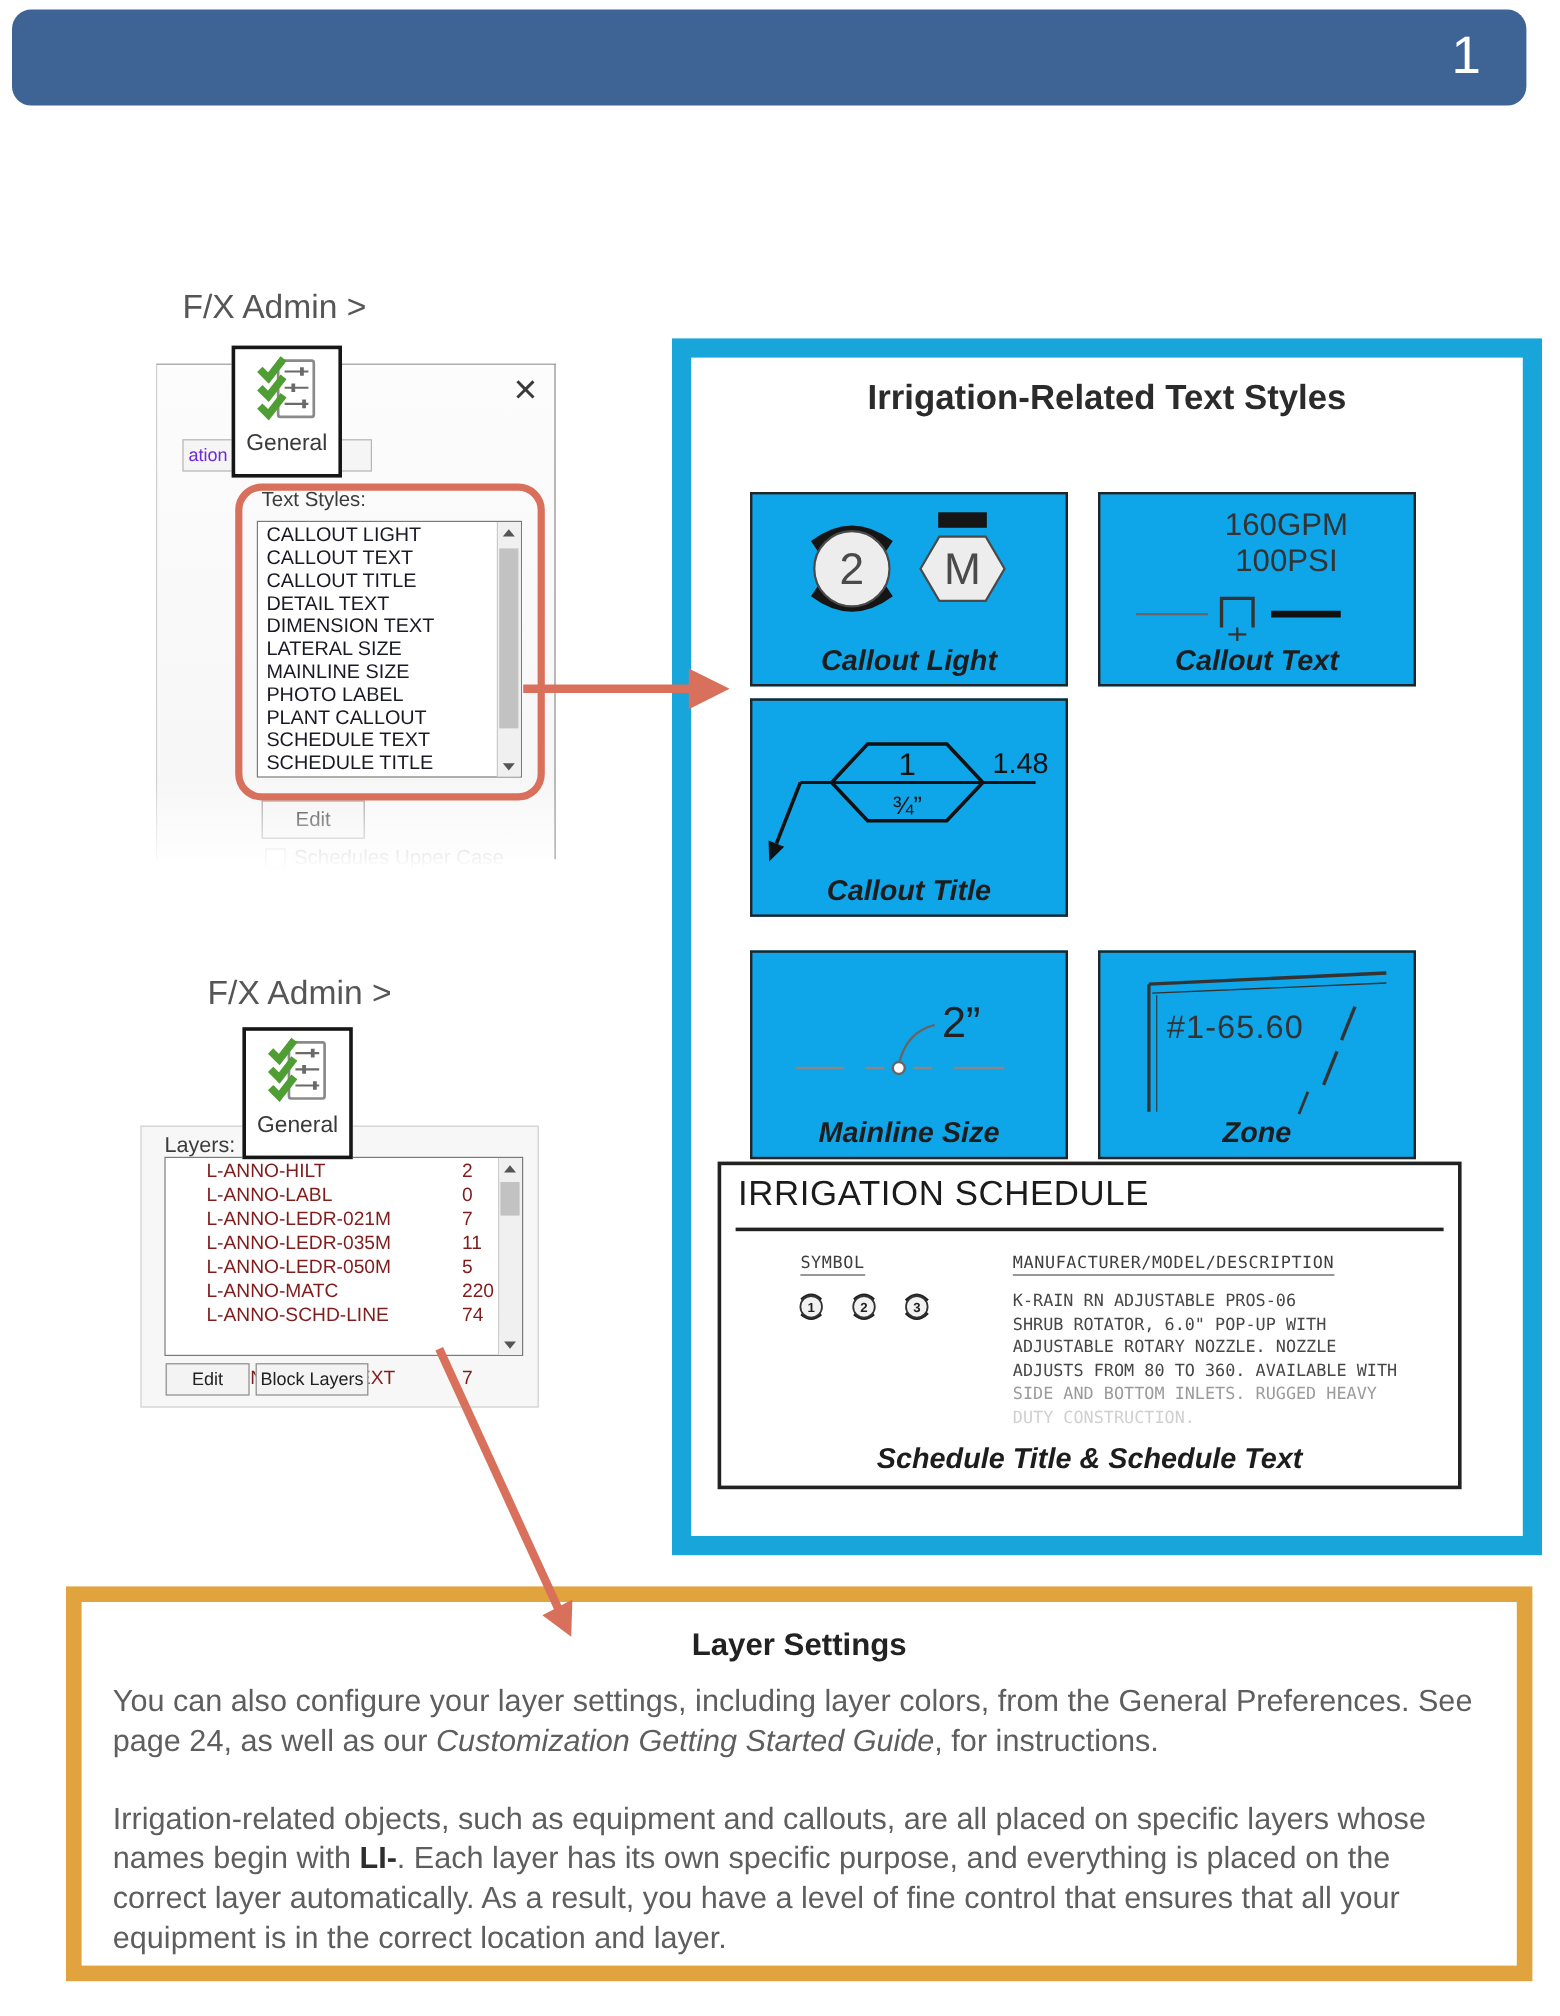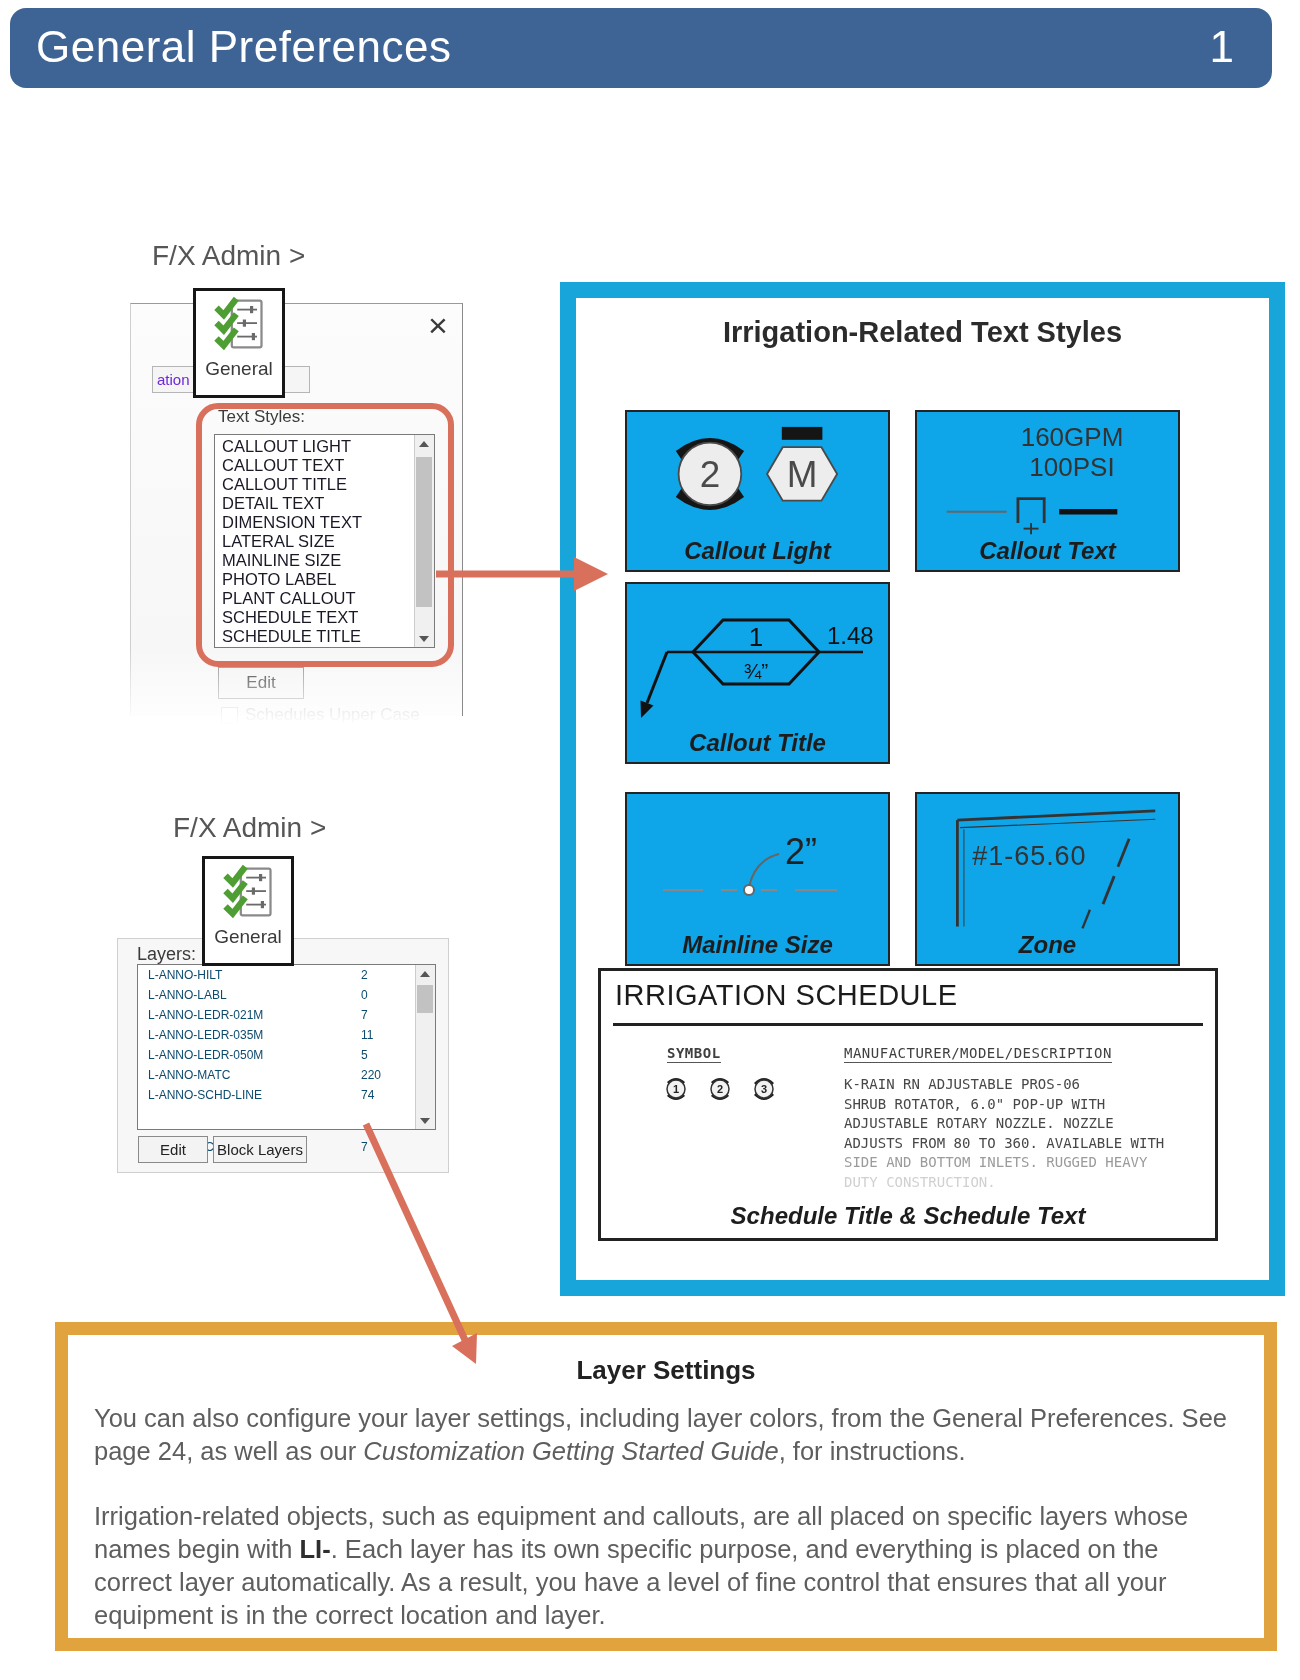--- a/index.html
+++ b/index.html
@@ -26,21 +26,21 @@
   .dlg2{left:117px;top:938px;width:330px;height:233px;background:#f7f7f7;border:1px solid #cfcfcf;z-index:1;}
   .tab{height:25px;border:1px solid #b5b5b5;background:#f5f5f5;color:#6d28d9;font-size:15px;overflow:hidden;display:flex;align-items:center;z-index:2;margin-left:24px;}
   .genbox{width:86px;height:104px;background:#fff;border:3px solid #161616;z-index:6;text-align:center;}
   .genbox .lbl{font-size:19px;color:#3a3a3a;margin-top:2px;}
   .closex{font-size:34px;color:#3a3a3a;line-height:30px;z-index:2;}
 
   .grp-label{font-size:17px;color:#3c3c3c;z-index:7;}
   .hl-rect{border:6px solid #d9705c;border-radius:22px;z-index:6;}
   .listbox{background:#fff;border:1px solid #7a7a7a;z-index:4;}
   .li-row{font-size:16.5px;color:#191926;padding-left:7px;white-space:nowrap;}
-  .lay-row{font-size:12px;color:#0c4a6e;display:flex;padding-left:10px;}
+  .lay-row{font-size:16px;color:#7f1d1d;display:flex;padding-left:10px;justify-content:flex-end;}
   .lay-name{width:213px;}
   .lay-count{width:50px;}
   .sbar{position:absolute;right:0;top:0;bottom:0;width:19px;background:#f0f0f0;border-left:1px solid #cccccc;}
   .sbtn{position:absolute;left:0;width:18px;height:17px;display:flex;align-items:center;justify-content:center;background:#f0f0f0;}
   .caret-up{width:0;height:0;border-left:5px solid transparent;border-right:5px solid transparent;border-bottom:6px solid #555;}
   .caret-down{width:0;height:0;border-left:5px solid transparent;border-right:5px solid transparent;border-top:6px solid #555;}
   .thumb{position:absolute;left:1px;width:16px;background:#c2c2c2;}
   .winbtn{background:#f3f3f3;border:1px solid #8a8a8a;color:#222;display:flex;align-items:center;justify-content:center;z-index:4;}
   .chkbox{width:15px;height:15px;background:#fff;border:1px solid #b8b8b8;z-index:4;}
   .chklbl{font-size:17px;color:#9c9c9c;z-index:4;}
@@ -70,21 +70,20 @@
   .ls-p .it{font-style:italic;}
   .ls-p .bd{font-weight:700;color:#2e2e2e;}
   .arrow{z-index:8;}
 </style>
 </head>
 <body>
 
 <div id="page">
 
   <div class="abs hdr">
-    <div class="abs hdr-title">General Preferences</div>
     <div class="abs hdr-num">1</div>
   </div>
 
 
   <div class="abs fxadmin" style="left:152px;top:240px;">F/X Admin &gt;</div>
 
   <div class="abs dlg1"></div>
   <div class="abs tab" style="left:128px;top:366px;width:42px;padding-left:4px;z-index:2;">ation</div>
   <div class="abs tab" style="left:172px;top:366px;width:112px;z-index:2;"></div>
   <div class="abs closex" style="left:428px;top:310px;">×</div>
@@ -287,21 +286,21 @@
         <line x1="214" y1="48" x2="202" y2="78" stroke="#333" stroke-width="3"></line>
         <line x1="198" y1="88" x2="186" y2="118" stroke="#333" stroke-width="3"></line>
         <line x1="172" y1="124" x2="164" y2="144" stroke="#333" stroke-width="2.5"></line>
       </svg>
       <div class="cap">Zone</div>
     </div>
 
     <div class="abs schedbox">
       <div class="abs sched-title">IRRIGATION SCHEDULE</div>
       <div class="abs sched-rule"></div>
-      <div class="abs cadhead" style="left:66px;top:74px;font-weight:bold;">SYMBOL</div>
+      <div class="abs cadhead" style="left:66px;top:74px;">SYMBOL</div>
       <div class="abs cadhead" style="left:243px;top:74px;">MANUFACTURER/MODEL/DESCRIPTION</div>
 
       <div class="abs" style="left:62px;top:102px;display:flex;gap:18px;">
         <svg width="26" height="32" viewBox="0 0 26 32">
           <path d="M4 9 Q13 1 22 9 L19 13 Q13 8 7 13 Z" fill="#222"></path>
           <path d="M4 23 Q13 31 22 23 L19 19 Q13 24 7 19 Z" fill="#222"></path>
           <circle cx="13" cy="16" r="9" fill="#f2f2f2" stroke="#333" stroke-width="1.5"></circle>
           <text x="13" y="20" text-anchor="middle" font-size="11" font-weight="bold" fill="#222">1</text>
         </svg>
         <svg width="26" height="32" viewBox="0 0 26 32">

